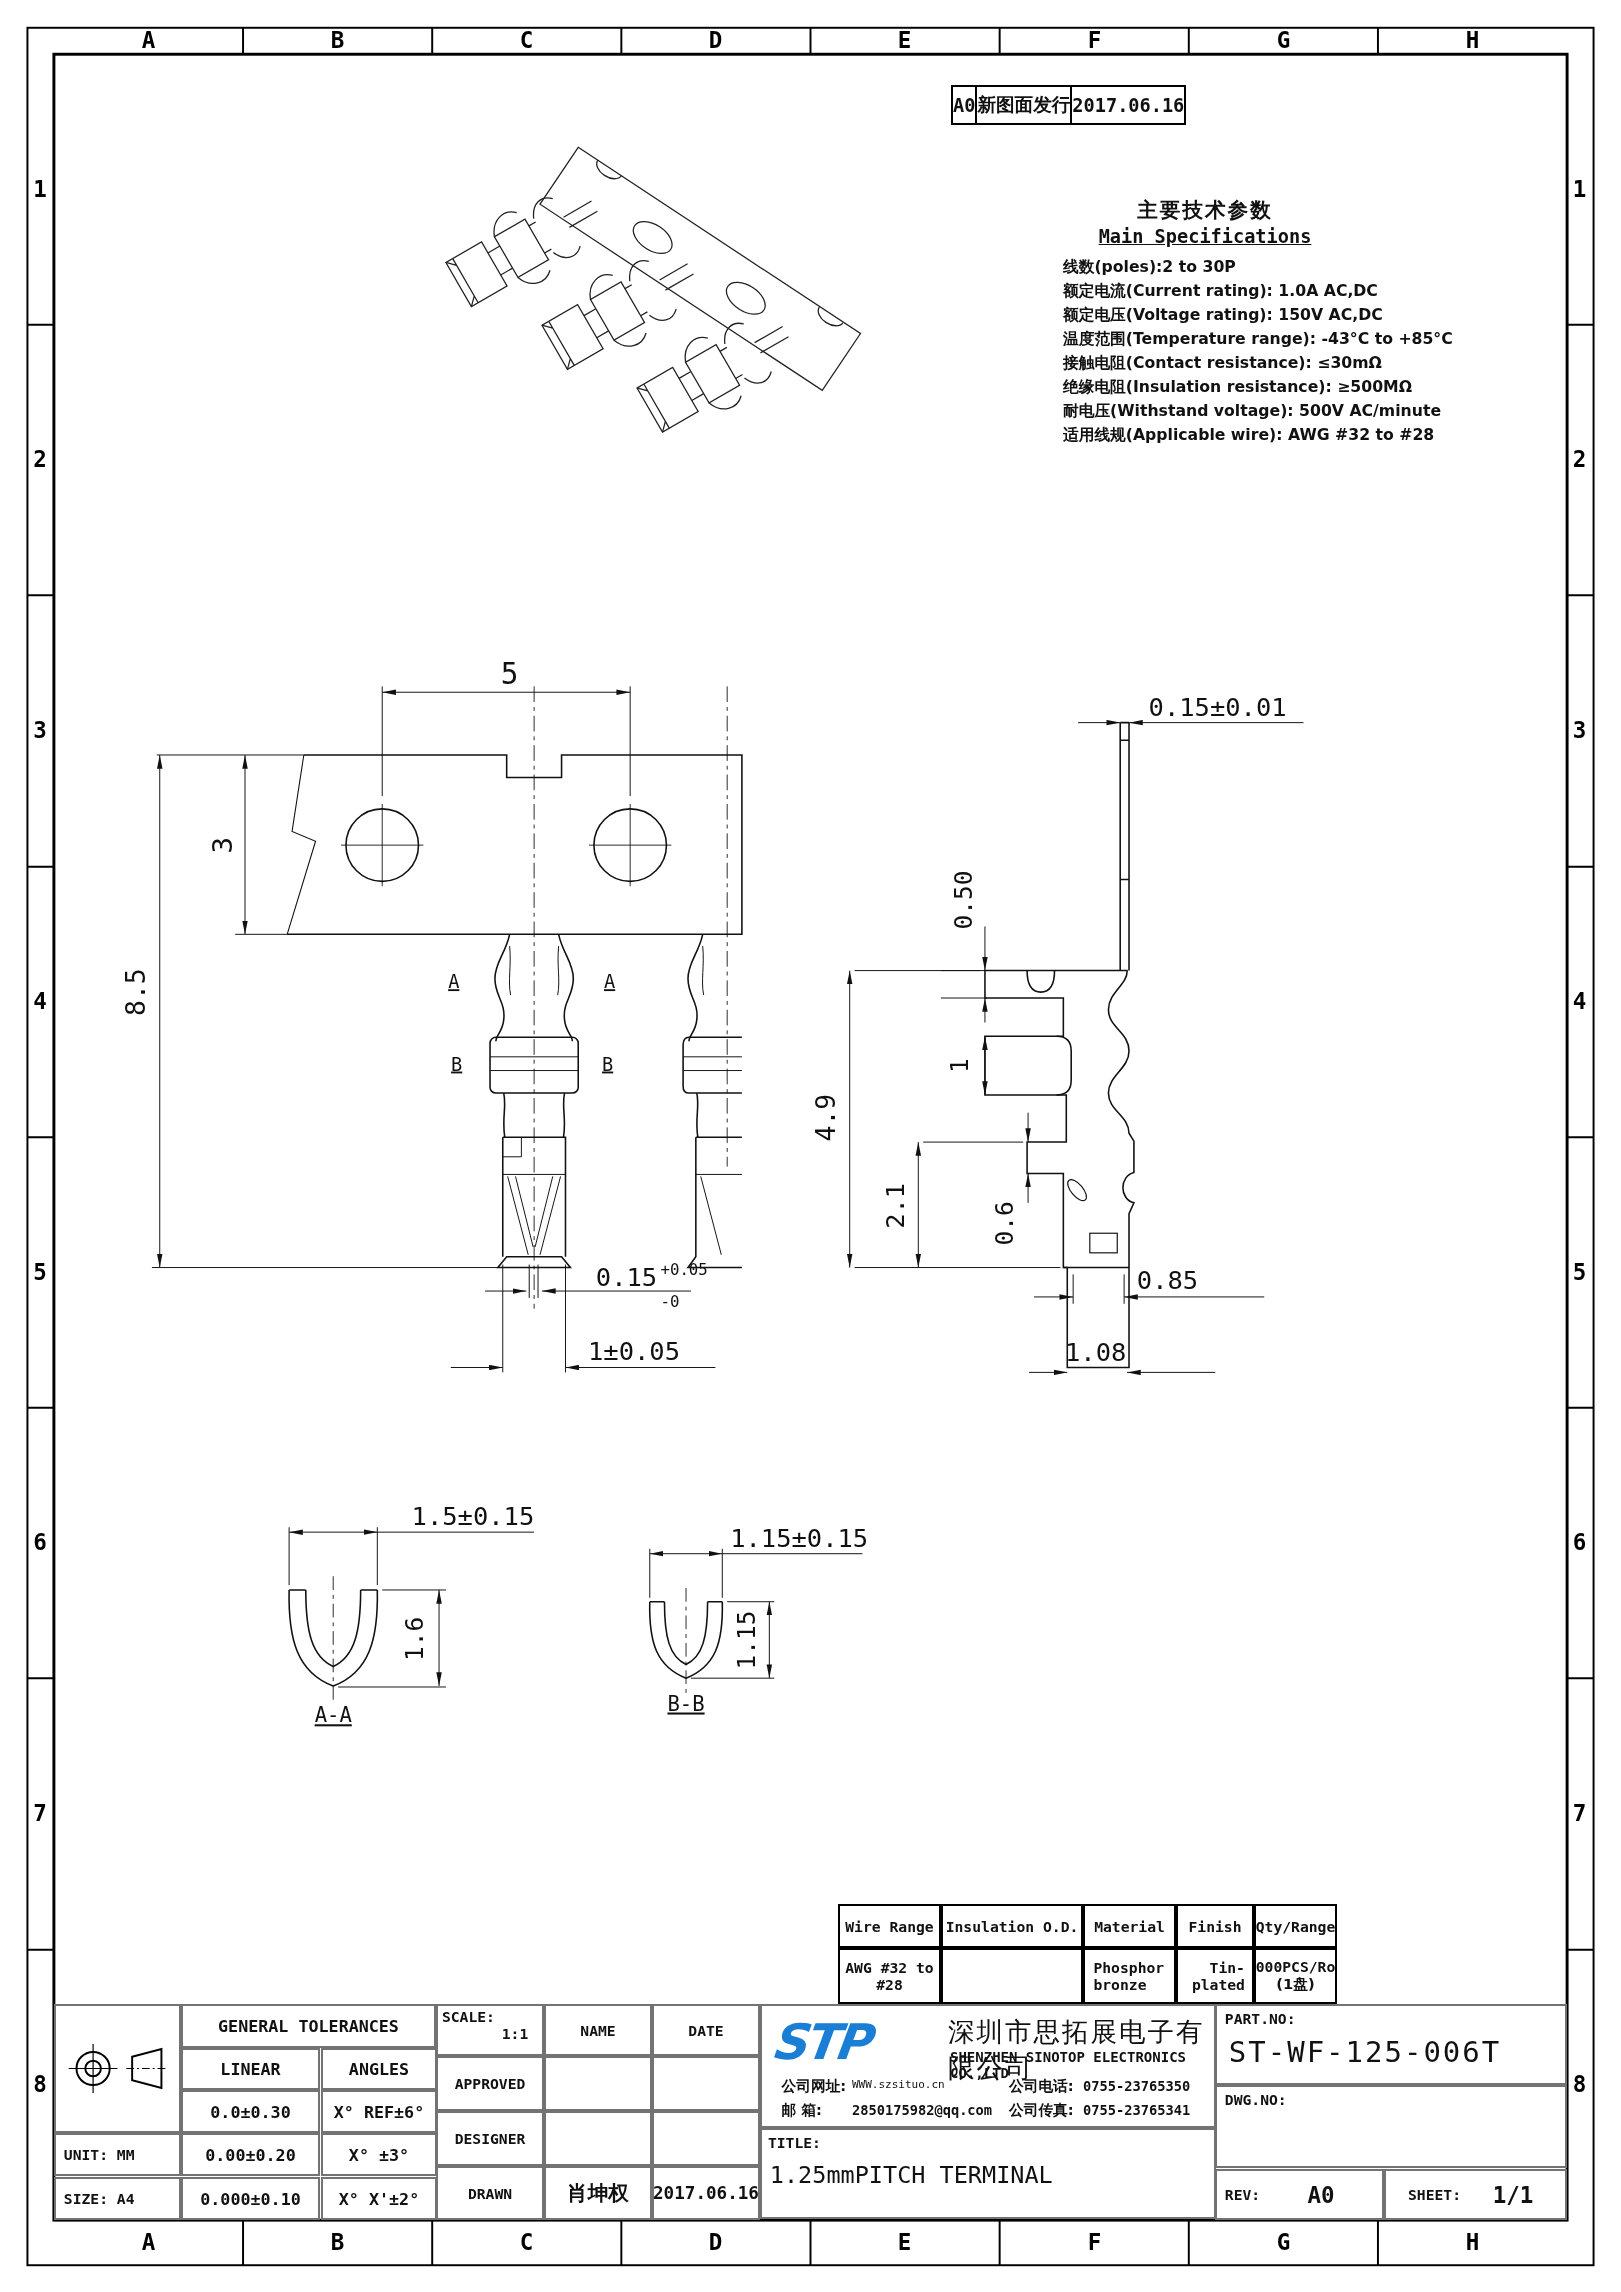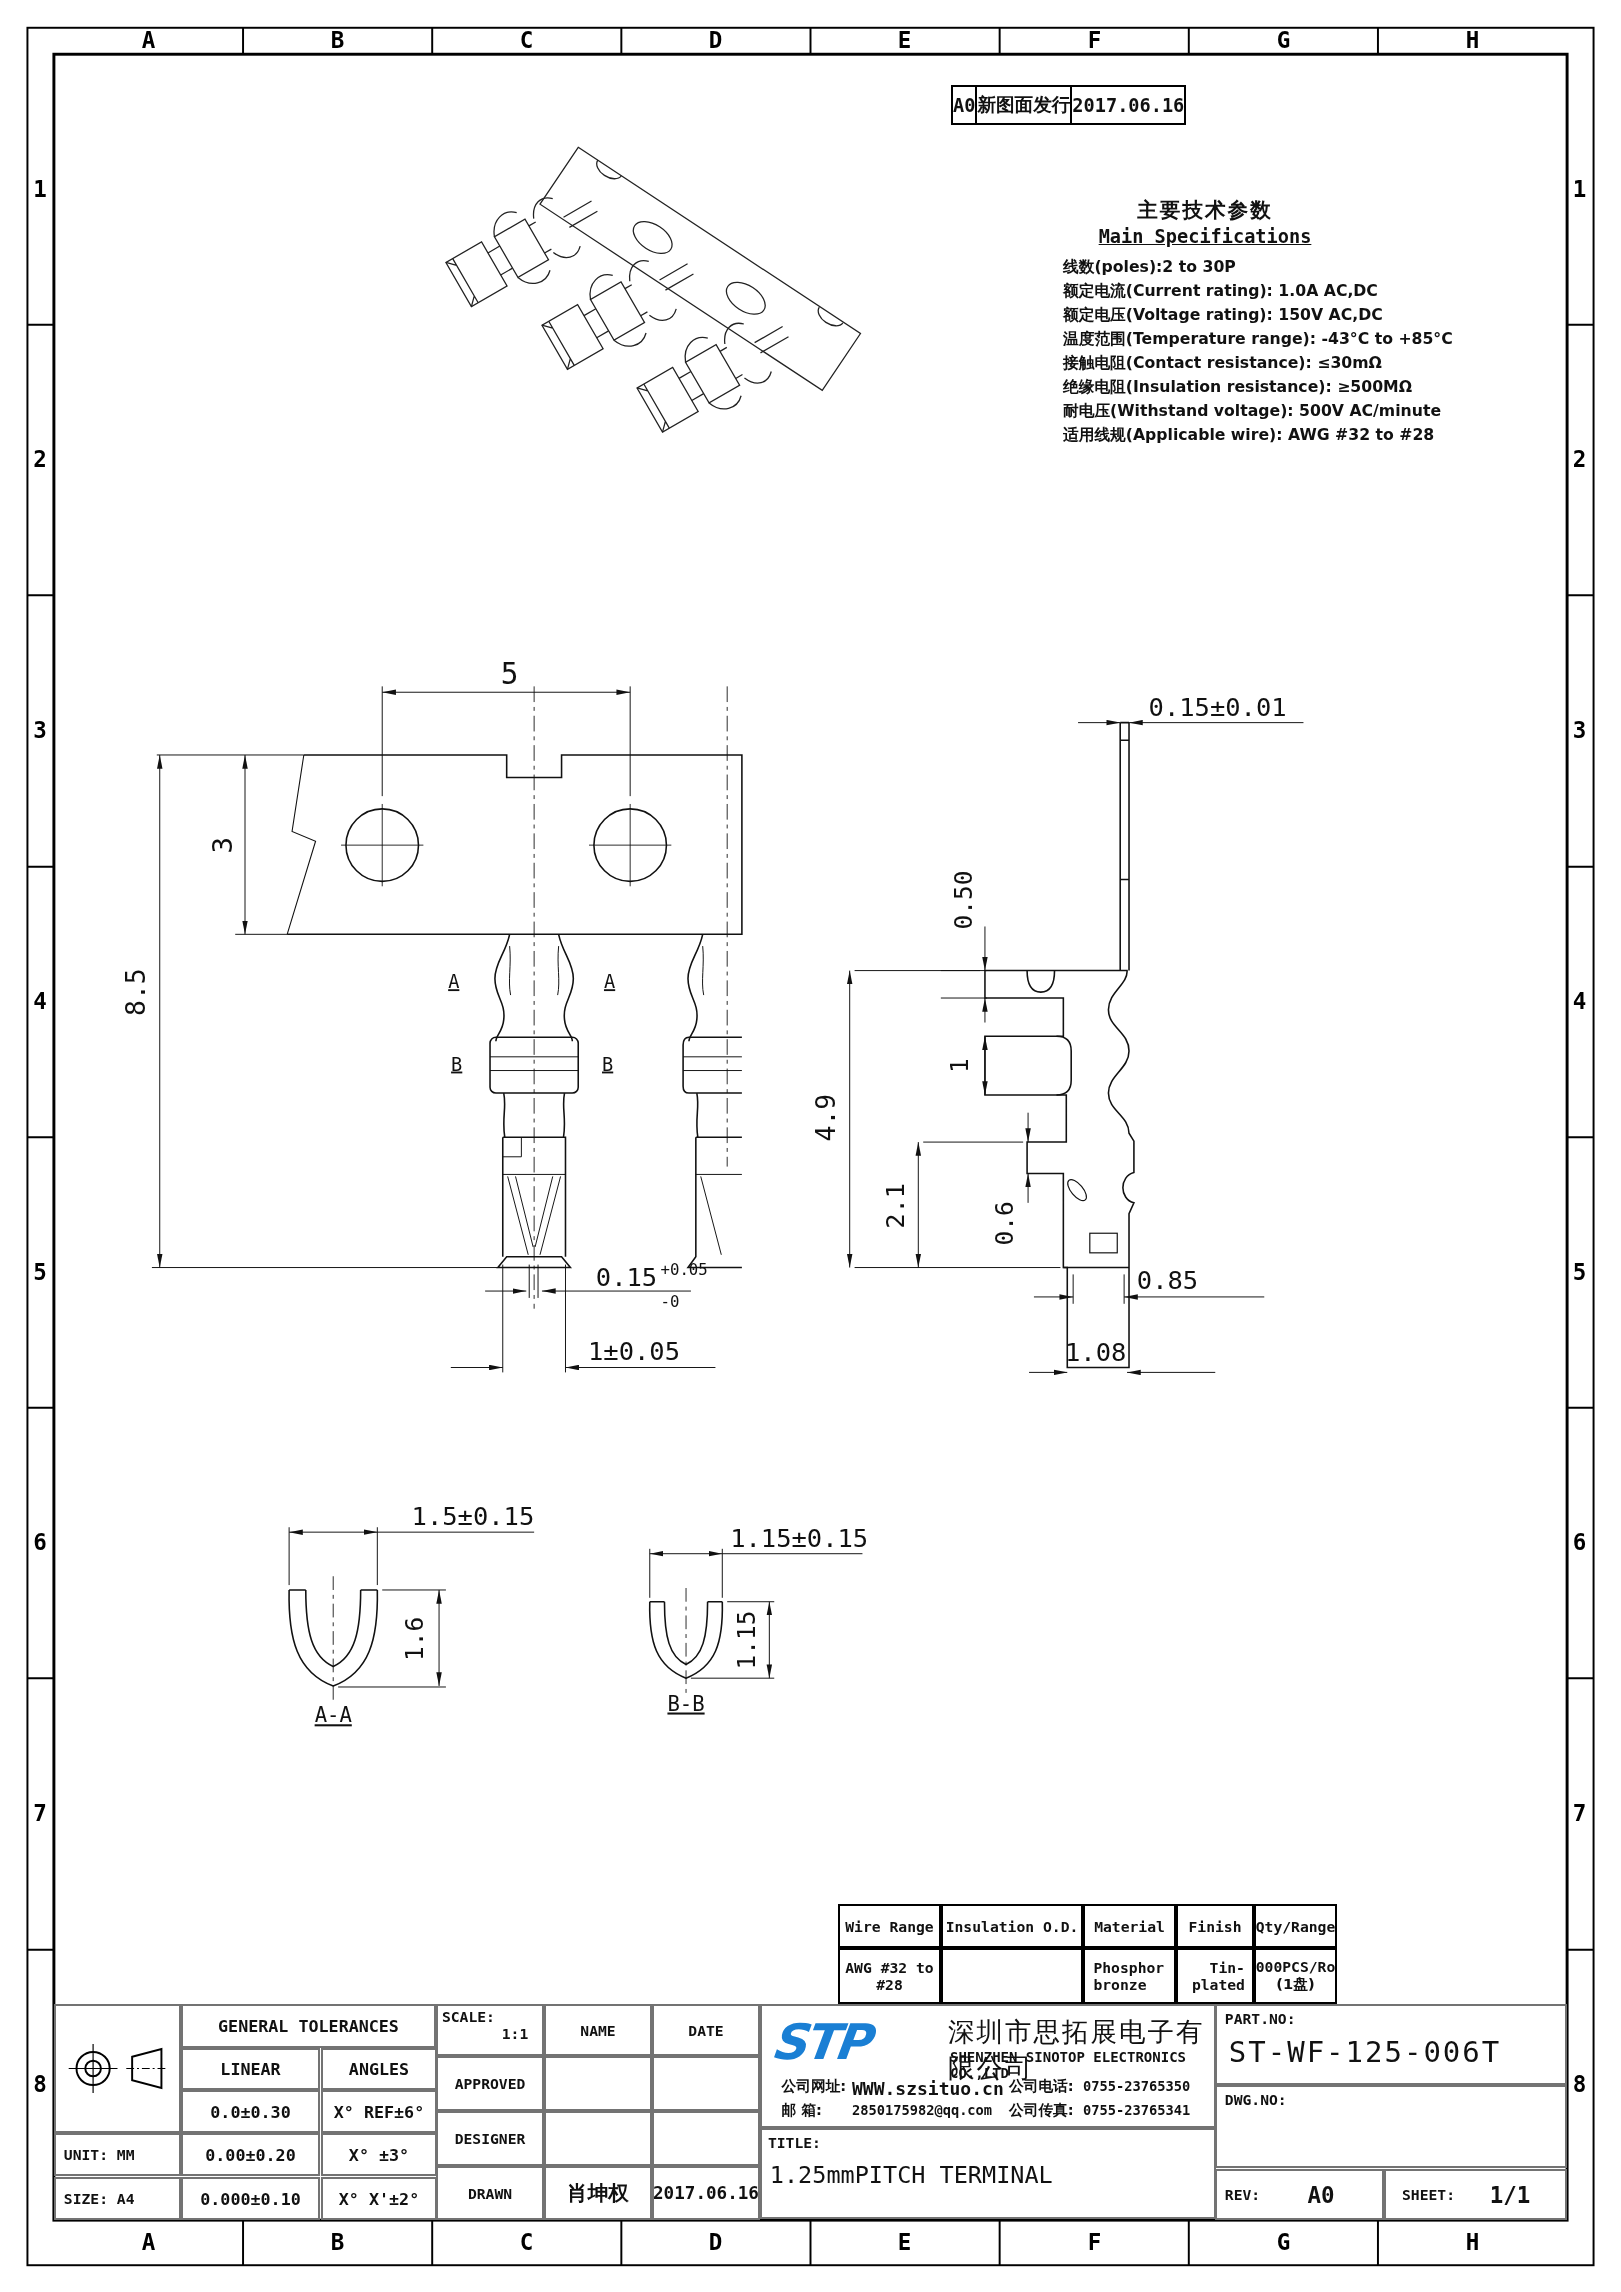--- a/index.html
+++ b/index.html
@@ -331,21 +331,21 @@
   <div class="cell" style="left:598px;top:107px;width:108px;height:55px"></div>
   <div class="cell ctr lbl" style="left:382px;top:162px;width:108px;height:54px">DRAWN</div>
   <div class="cell ctr cjk" style="left:490px;top:162px;width:108px;height:54px;font-size:20.6px;font-weight:bold">肖坤权</div>
   <div class="cell ctr" style="left:598px;top:162px;width:108px;height:54px;font-size:17.6px;font-weight:bold">2017.06.16</div>
 
   <div class="cell" style="left:706px;top:0;width:456px;height:124px">
     <div class="abs logo" style="left:13.7px;top:7.8px">STP</div>
     <div class="abs cjk" style="left:186px;top:7.8px;font-size:26.5px;letter-spacing:2px;font-family:'DejaVu Serif',serif">深圳市思拓展电子有限公司</div>
     <div class="abs" style="left:188px;top:43px;font-size:14px;font-weight:bold">SHENZHEN SINOTOP ELECTRONICS CO.,LTD</div>
     <div class="abs cjk" style="left:19.6px;top:71px;font-size:14.7px;font-weight:900">公司网址:</div>
-    <div class="abs" style="left:90px;top:72px;font-size:18px;font-weight:bold">WWW.szsituo.cn</div>
+    <div class="abs" style="left:90px;top:72px;font-size:11px;font-weight:normal">WWW.szsituo.cn</div>
     <div class="abs cjk" style="left:19.6px;top:95px;font-size:14.7px;font-weight:900">邮  箱:</div>
     <div class="abs" style="left:90px;top:96px;font-size:13.7px;font-weight:bold">2850175982@qq.com</div>
     <div class="abs cjk" style="left:247px;top:71px;font-size:14.7px;font-weight:900">公司电话:</div>
     <div class="abs" style="left:321px;top:72px;font-size:13.7px;font-weight:bold">0755-23765350</div>
     <div class="abs cjk" style="left:247px;top:95px;font-size:14.7px;font-weight:900">公司传真:</div>
     <div class="abs" style="left:321px;top:96px;font-size:13.7px;font-weight:bold">0755-23765341</div>
   </div>
 
   <div class="cell" style="left:706px;top:124px;width:456px;height:91px">
     <div class="lbl" style="padding:3.9px 0 0 5.9px">TITLE:</div>
@@ -357,21 +357,21 @@
     <div style="padding:7.8px 0 0 11.8px;font-size:29px;letter-spacing:2px">ST-WF-125-006T</div>
   </div>
   <div class="cell" style="left:1161px;top:81px;width:352px;height:83px">
     <div class="lbl" style="padding:3.9px 0 0 7.8px">DWG.NO:</div>
   </div>
   <div class="cell" style="left:1161px;top:165px;width:169px;height:51px;display:flex;align-items:center">
     <span class="lbl" style="padding-left:7.8px">REV:</span>
     <span style="flex:1;text-align:center;font-size:22.5px;font-weight:bold">A0</span>
   </div>
   <div class="cell" style="left:1330px;top:165px;width:183px;height:51px;display:flex;align-items:center">
-    <span class="lbl" style="padding-left:16px">SHEET:</span>
+    <span class="lbl" style="padding-left:22px">SHEET:</span>
     <span style="flex:1;text-align:center;font-size:22.5px;font-weight:bold">1/1</span>
   </div>
 </div>
 
 <div class="glabel" style="left: 134px; top: 25.5px;">A</div>
     <div class="glabel" style="left: 134px; top: 2228px;">A</div>
     <div class="glabel" style="left: 323px; top: 25.5px;">B</div>
     <div class="glabel" style="left: 323px; top: 2228px;">B</div>
     <div class="glabel" style="left: 512px; top: 25.5px;">C</div>
     <div class="glabel" style="left: 512px; top: 2228px;">C</div>

